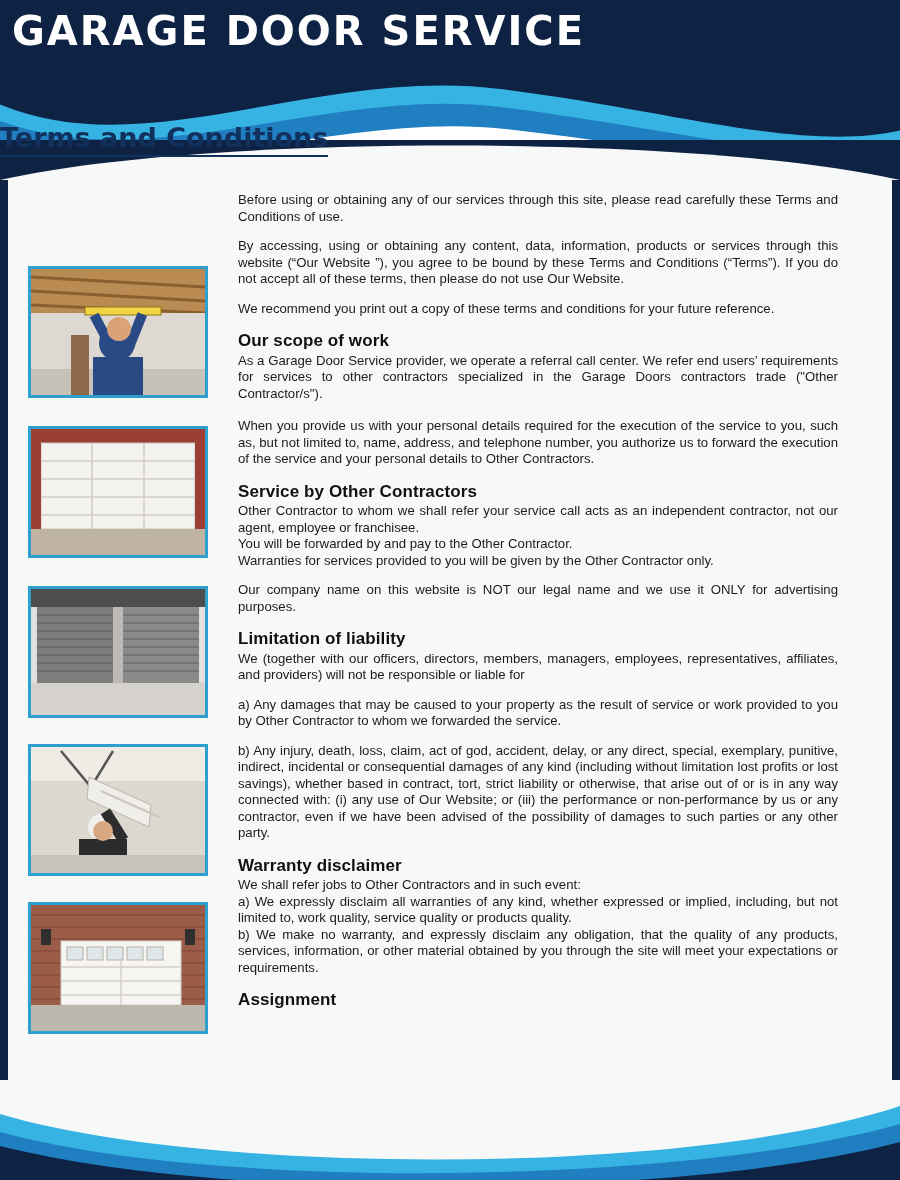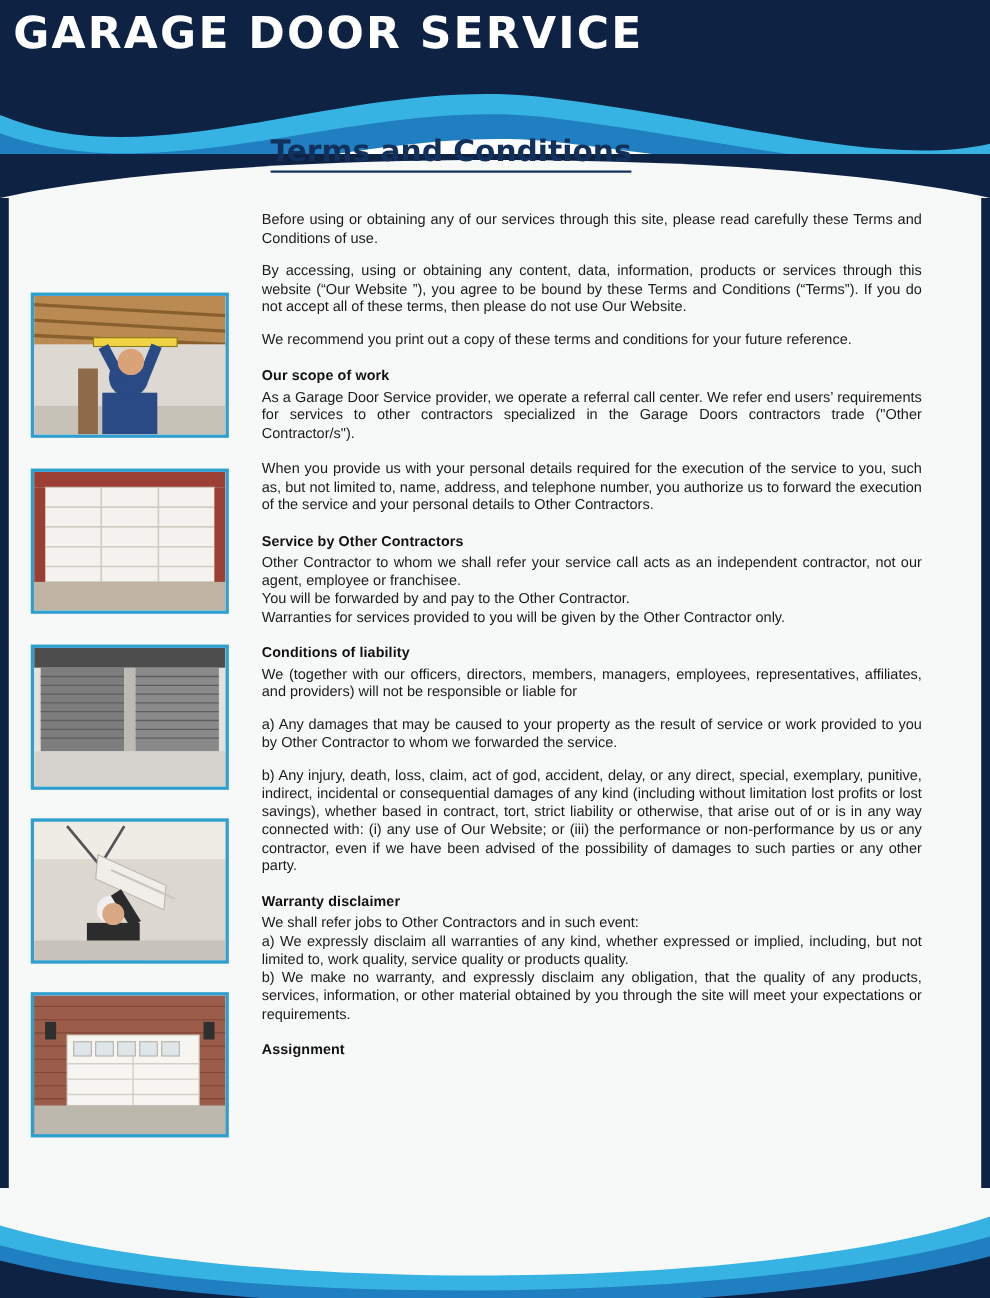--- a/index.html
+++ b/index.html
@@ -49,21 +49,21 @@
   .paper-top-curve {
     position: absolute;
     top: 140px; left: 0;
     width: 900px; height: 40px;
   }
 
   
   .doc-title {
     position: absolute;
     top: 122px; left: 0; width: 820px;
-    text-align: center;
+    text-align: left;
     color: #12305c;
     font-family: "DejaVu Sans", sans-serif;
     font-weight: bold;
     font-size: 27px;
     z-index: 6;
   }
   .doc-title span {
     border-bottom: 2px solid #12305c;
     padding-bottom: 2px;
   }
@@ -78,21 +78,21 @@
     font-size: 13.2px;
     line-height: 16.5px;
     text-align: justify;
   }
   .content p {
     margin: 0 0 13px 0;
   }
   .content p.tight { margin-bottom: 0; }
   .content h3 {
     margin: 0 0 3px 0;
-    font-size: 13px;
+    font-size: 17px;
     font-weight: bold;
     color: #111;
     letter-spacing: .1px;
   }
   .sec { margin-top: 16px; }
 
   
   .photo {
     position: absolute;
     left: 28px;
@@ -268,24 +268,25 @@
 
     <div class="sec">
       <p>When you provide us with your personal details required for the execution of the service to you, such as, but not limited to, name, address, and telephone number, you authorize us to forward the execution of the service and your personal details to Other Contractors.</p>
     </div>
 
     <div class="sec">
       <h3>Service by Other Contractors</h3>
       <p class="tight">Other Contractor to whom we shall refer your service call acts as an independent contractor, not our agent, employee or franchisee.</p>
       <p class="tight">You will be forwarded by and pay to the Other Contractor.</p>
       <p>Warranties for services provided to you will be given by the Other Contractor only.</p>
-    </div>
-
-    <div class="sec">
-      <h3>Conditions of liability</h3>
+      <p>Our company name on this website is NOT our legal name and we use it ONLY for advertising purposes.</p>
+    </div>
+
+    <div class="sec">
+      <h3>Limitation of liability</h3>
       <p>We (together with our officers, directors, members, managers, employees, representatives, affiliates, and providers) will not be responsible or liable for</p>
       <p>a) Any damages that may be caused to your property as the result of service or work provided to you by Other Contractor to whom we forwarded the service.</p>
       <p>b) Any injury, death, loss, claim, act of god, accident, delay, or any direct, special, exemplary, punitive, indirect, incidental or consequential damages of any kind (including without limitation lost profits or lost savings), whether based in contract, tort, strict liability or otherwise, that arise out of or is in any way connected with: (i) any use of Our Website; or (iii) the performance or non-performance by us or any contractor, even if we have been advised of the possibility of damages to such parties or any other party.</p>
     </div>
 
     <div class="sec">
       <h3>Warranty disclaimer</h3>
       <p class="tight">We shall refer jobs to Other Contractors and in such event:</p>
       <p class="tight">a) We expressly disclaim all warranties of any kind, whether expressed or implied, including, but not limited to, work quality, service quality or products quality.</p>
       <p>b) We make no warranty, and expressly disclaim any obligation, that the quality of any products, services, information, or other material obtained by you through the site will meet your expectations or requirements.</p>

